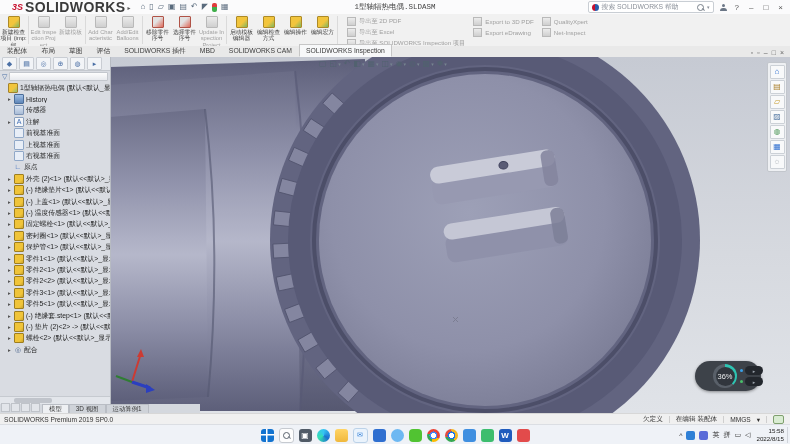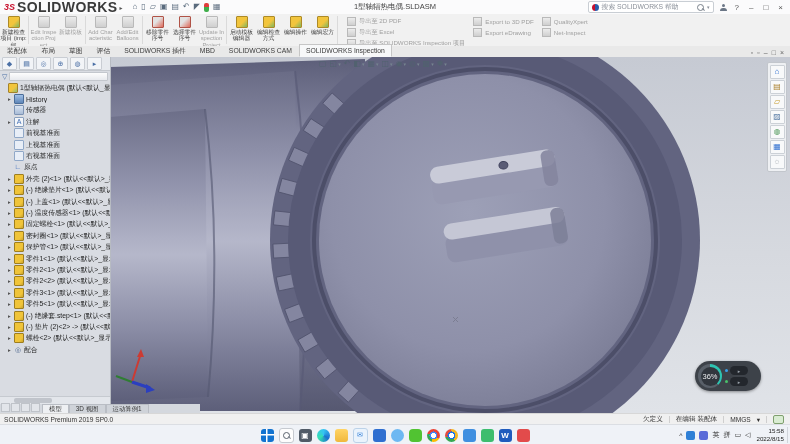--- a/index.html
+++ b/index.html
@@ -2,26 +2,26 @@
 <html><head>
 <meta charset="utf-8">
 <style>
   html,body{margin:0;padding:0;background:#000;}
   .app{position:relative;width:790px;height:444px;overflow:hidden;
        font-family:"Liberation Sans","DejaVu Sans",sans-serif;
        -webkit-font-smoothing:antialiased;color:#222;background:#ececec;}
   
   .titlebar{position:absolute;left:0;top:0;width:790px;height:14px;background:#fbfbfc;
             border-bottom:1px solid #e3e3e3;display:flex;align-items:center;font-size:8px;}
-  .swmark{color:#c8102e;font-weight:bold;font-style:italic;font-size:9px;margin:0 2px 0 4px;}
+  .swmark{color:#c8102e;font-weight:bold;font-style:italic;font-size:9px;margin:0 2px 0 12px;}
   .swbrand{font-weight:bold;letter-spacing:.4px;color:#3a3a3a;font-size:14px;}
   .qa{display:flex;align-items:center;margin-left:10px;gap:4px;}
   .qa .qi{font-size:8px;color:#5a6b7d;line-height:10px;cursor:default;}
   .traffic{width:5px;height:9px;border-radius:2px;background:linear-gradient(#e03c3c 50%,#3fae4a 50%);}
-  .doctitle{position:absolute;left:0;right:0;text-align:center;font-size:7.5px;color:#444;pointer-events:none;}
+  .doctitle{position:absolute;left:0;right:0;text-align:center;font-size:7.5px;color:#444;pointer-events:none;font-family:Liberation Mono, monospace;}
   .tb-right{margin-left:auto;display:flex;align-items:center;gap:6px;padding-right:5px;}
   .searchbox{display:flex;align-items:center;gap:3px;border:1px solid #c9ced4;background:#fff;
              border-radius:2px;height:10px;padding:0 3px;width:118px;font-size:6.8px;color:#8a9099;}
   .dslogo{width:7px;height:7px;border-radius:50%;background:conic-gradient(#2a5caa 0 55%,#c8102e 55%);}
   .magico{width:5px;height:5px;border:1px solid #7a828c;border-radius:50%;position:relative;}
   .magico::after{content:"";position:absolute;left:4px;top:4px;width:3px;height:1px;background:#7a828c;transform:rotate(45deg);}
   .personico{width:7px;height:7px;position:relative;}
   .personico::before{content:"";position:absolute;left:2px;top:0;width:3px;height:3px;border-radius:50%;background:#6b7686;}
   .personico::after{content:"";position:absolute;left:0;top:4px;width:7px;height:3px;border-radius:3px 3px 0 0;background:#6b7686;}
   .winctl{font-size:8px;color:#555;padding:0 2px;}
@@ -79,21 +79,21 @@
   .headsup{position:absolute;left:205px;top:1px;display:flex;align-items:center;gap:3px;
            padding:1px 4px;border-radius:3px;}
   .hui{font-size:8px;color:#51626f;line-height:10px;}
   .hucaret{font-size:5px;color:#76848f;margin-left:-2px;}
   .taskpane{position:absolute;right:3px;top:5px;width:16px;display:flex;flex-direction:column;gap:1px;
             background:#eef0f3;border:1px solid #c2c6cc;border-radius:2px;padding:2px 1px;}
   .tpi{width:13px;height:12px;margin:0 auto;background:#f8f9fa;border:1px solid #ccd1d7;border-radius:1px;
        font-size:8px;line-height:11px;text-align:center;}
   .zoomw{position:absolute;left:585px;top:304px;width:66px;height:30px;background:#3d4249;
          border-radius:16px;display:flex;align-items:center;box-shadow:0 1px 3px rgba(0,0,0,.4);}
-  .zring{width:24px;height:24px;margin-left:3px;border-radius:50%;flex:none;
+  .zring{width:24px;height:24px;margin-left:18px;border-radius:50%;flex:none;
          background:conic-gradient(#2ec4b2 0 38%,#596069 38%);display:flex;align-items:center;justify-content:center;}
   .zinner{width:19px;height:19px;border-radius:50%;background:#31363d;color:#e8eaec;font-size:7.5px;
           display:flex;align-items:center;justify-content:center;}
   .zbtns{display:flex;flex-direction:column;gap:2px;margin-left:3px;}
   .zrow{display:flex;align-items:center;gap:2px;}
   .zdot{width:3px;height:3px;border-radius:50%;}
   .zbtn{width:18px;height:9px;border-radius:5px;background:#23272d;color:#9aa2ab;font-size:5px;
         display:flex;align-items:center;justify-content:center;}
   
   .doctabs{position:absolute;left:0;top:404px;width:200px;height:9px;background:#d4d8de;

